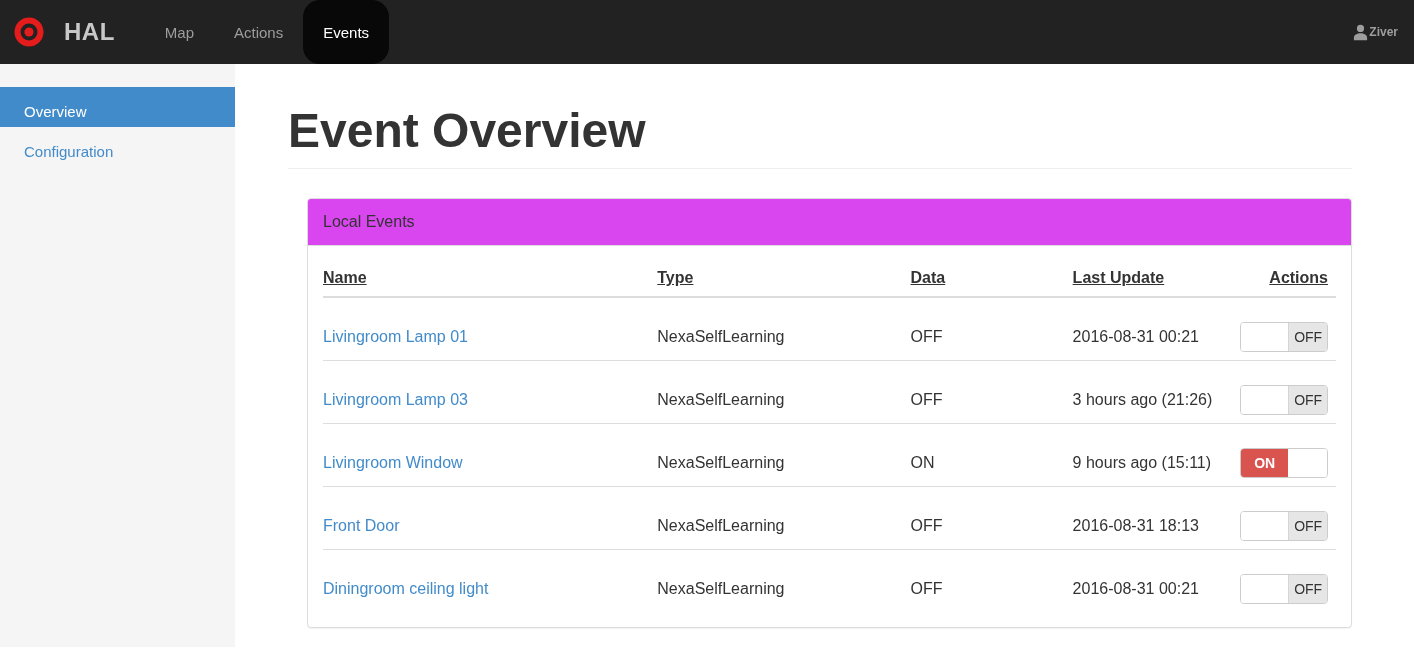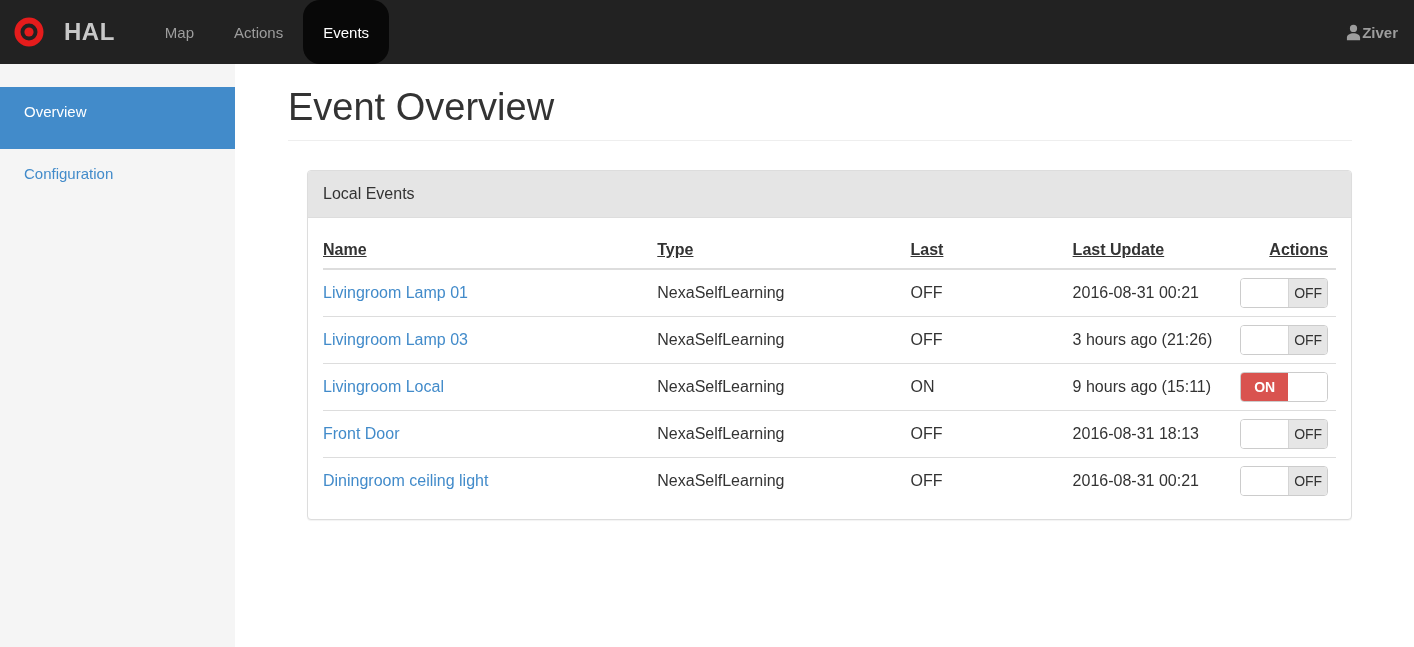--- a/index.html
+++ b/index.html
@@ -8,48 +8,48 @@
 
   
   .navbar { height:64px; background:#222; display:flex; align-items:stretch; }
   .brand { display:flex; align-items:center; padding:0 12px 0 14px; gap:20px; }
   .brand-text { font-size:24px; font-weight:bold; color:#c8c8c8; letter-spacing:.5px; }
   .nav-tabs { display:flex; margin-left:18px; }
   .tab { display:flex; align-items:center; padding:0 20px; color:#9d9d9d;
          font-size:15px; text-decoration:none; cursor:pointer;text-align:center; }
   .tab.active { background:#080808; color:#fff;border-radius:17px; }
   .navbar-user { margin-left:auto; display:flex; align-items:center; 
-                 padding-right:16px; color:#9d9d9d; font-size:15px; font-weight:bold;
+                 padding-right:16px; color:#9d9d9d; font-size:12px; font-weight:bold;
                  cursor:pointer; }
 
   
   .sidebar { position:absolute; top:64px; left:0; bottom:0; width:235px;
              background:#f5f5f5; padding-top:23px; }
-  .side-item { display:block; height:62px; line-height:50px; padding-left:24px;
+  .side-item { display:block; height:40px; line-height:50px; padding-left:24px;
                font-size:15px; color:#428bca; text-decoration:none; cursor:pointer; }
   .side-item.active { background:#428bca; color:#fff; }
 
   
   .main { position:absolute; top:64px; left:235px; right:0; bottom:0;
           padding:0 62px 0 53px; overflow:hidden; background:#fff; }
-  .page-title { font-size:38px; font-weight:400; color:#333; line-height:1.15;
-                margin-top:22px; padding-bottom:10px; border-bottom:1px solid #eee; }
+  .page-title { font-size:48px; font-weight:700; color:#333; line-height:1.15;
+                margin-top:39px; padding-bottom:10px; border-bottom:1px solid #eee; }
 
   .panel-wrap { margin:29px 0 0 19px; }
   .panel { border:1px solid #ddd; border-radius:4px; background:#fff;
            box-shadow:0 1px 1px rgba(0,0,0,.05); }
-  .panel-heading { background:#e5e5e5; border-bottom:1px solid #ddd;
+  .panel-heading { background:#d946ef; border-bottom:1px solid #ddd;
                    padding:14px 15px; font-size:16px; color:#333;
                    border-radius:3px 3px 0 0; }
   .panel-body { padding:15px; }
 
   table { width:100%; border-collapse:collapse; font-size:16px; }
   th { text-align:left; font-weight:bold; padding:8px 8px 9px 0;
        border-bottom:2px solid #ddd;text-decoration:underline; }
-  td { padding:8px 8px 8px 0; border-top:1px solid #ddd; vertical-align:middle; }
+  td { padding:24px 8px 8px 0; border-top:1px solid #ddd; vertical-align:middle; }
   tbody tr:first-child td { border-top:none; }
   th.actions, td.actions { text-align:right;margin-top:32px; }
   a.event-link { color:#428bca; text-decoration:none; cursor:pointer; }
 
   
   .toggle { display:inline-flex; width:88px; height:30px; border:1px solid #ccc;
             border-radius:4px; overflow:hidden; background:#fff; font-size:14px;
             line-height:28px; vertical-align:middle; cursor:pointer; }
   .toggle span { display:block; text-align:center; }
   .toggle .on-label  { width:55%; background:#d9534f; color:#fff; font-weight:bold; }
@@ -104,21 +104,21 @@
             <col style="width:33%">
               <col style="width:25%">
               <col style="width:16%">
             <col style="width:16%">
               <col style="width:10%">
           </colgroup>
           <thead>
             <tr>
               <th>Name</th>
               <th>Type</th>
-              <th>Last</th>
+              <th>Data</th>
               <th>Last Update</th>
               <th class="actions">Actions</th>
             </tr>
           </thead>
           <tbody>
   <tr>
     <td class="c-name"><a class="event-link">Livingroom Lamp 01</a></td>
     <td class="c-type">NexaSelfLearning</td>
     <td class="c-data">OFF</td>
     <td class="c-update">2016-08-31 00:21</td>
@@ -140,21 +140,21 @@
     <td class="actions">
       <span class="toggle state-off">
 
         <span class="handle"></span>
         <span class="off-label">OFF</span>
       </span>
     </td>
   </tr>
 
   <tr>
-    <td class="c-name"><a class="event-link">Livingroom Local</a></td>
+    <td class="c-name"><a class="event-link">Livingroom Window</a></td>
     <td class="c-type">NexaSelfLearning</td>
     <td class="c-data">ON</td>
     <td class="c-update">9 hours ago (15:11)</td>
     <td class="actions">
       <span class="toggle state-on">
         <span class="on-label">ON</span>
         <span class="handle"></span>
 
       </span>
     </td>

